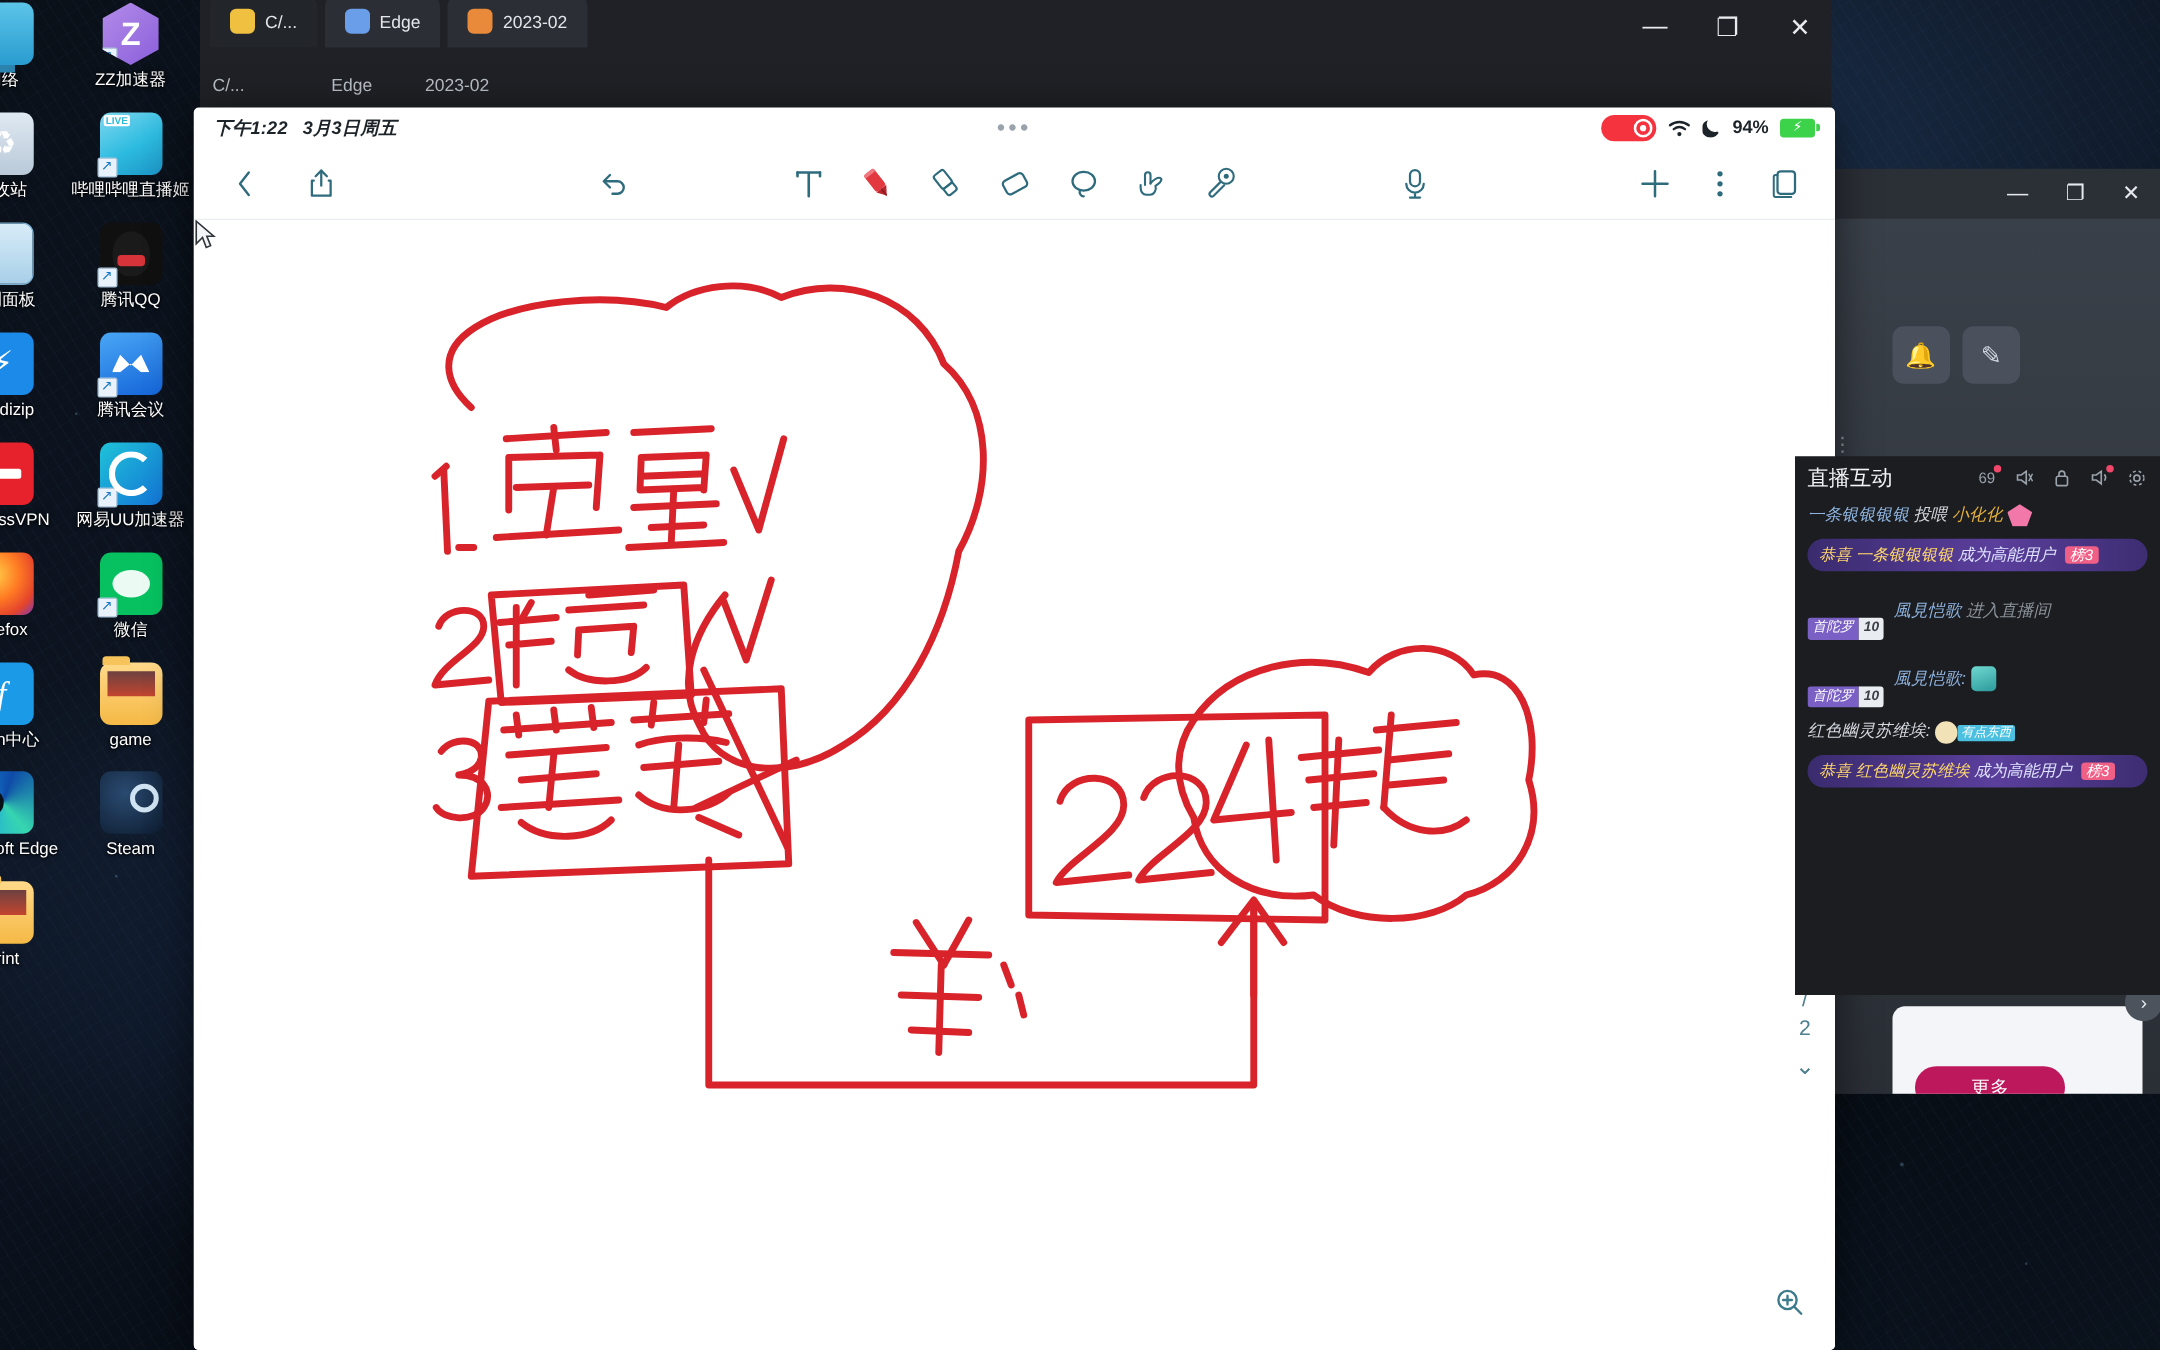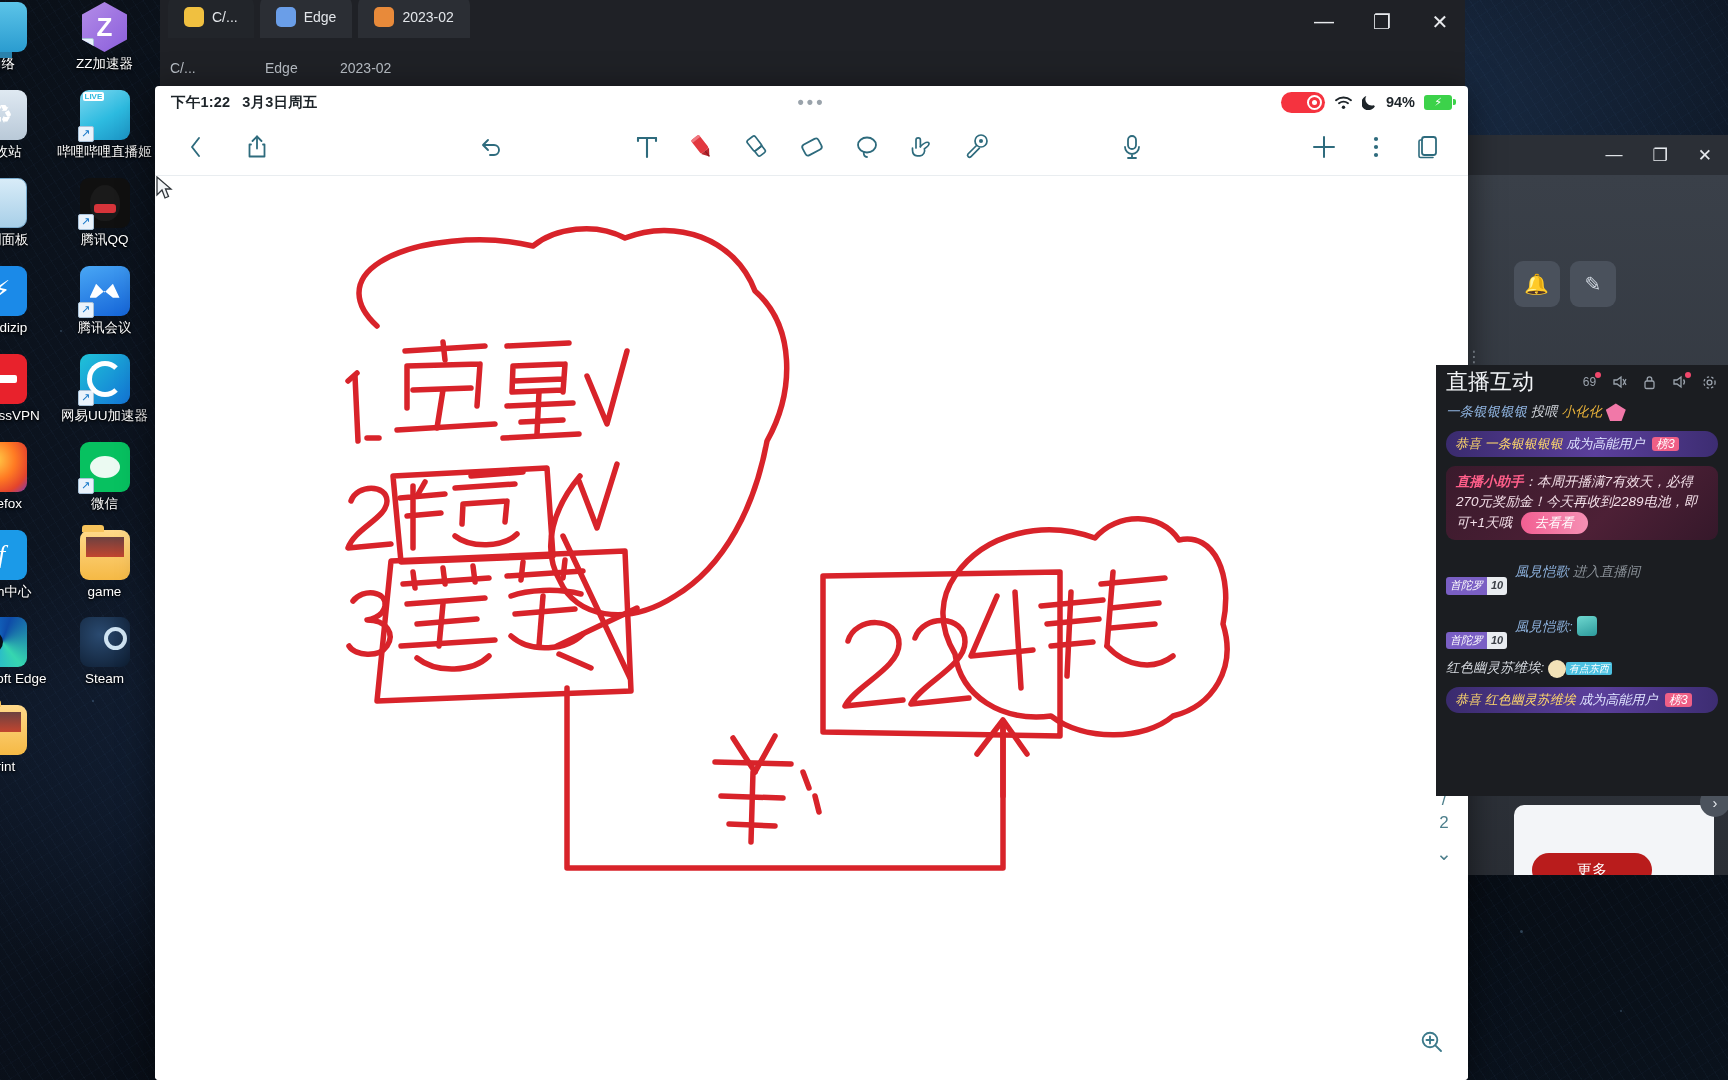--- a/index.html
+++ b/index.html
@@ -113,21 +113,21 @@
     position:absolute; left:155px; top:86px; width:1313px; height:994px;
     background:#fff; border-radius: 4px; z-index: 20;
     box-shadow: 0 6px 34px rgba(0,0,0,.55);
     display:flex; flex-direction:column; overflow:hidden;
   }
   #nb-statusbar {
     height: 32px; flex: none; position:relative;
     display:flex; align-items:center; padding: 0 16px;
     font-size: 14.5px; color:#1d2429; font-weight: 600;
   }
-  #nb-status-left { display:flex; gap: 12px; align-items:flex-start; letter-spacing:.2px; }
+  #nb-status-left { display:flex; gap: 12px; align-items:flex-start; letter-spacing:.2px;font-style:italic; }
   #nb-status-center { position:absolute; left:50%; transform:translateX(-50%); color:#9aa3ab; letter-spacing:3px; font-size:18px; }
   #nb-status-right { margin-left:auto; display:flex; align-items:center; gap:9px; }
   .rec-pill {
     width: 44px; height: 21px; border-radius: 11px; background:#f5333f;
     display:flex; align-items:center; justify-content:flex-end; padding-right:3px;
   }
   .rec-pill .ring { width:15px;height:15px;border-radius:50%;border:2.5px solid #fff;display:flex;align-items:center;justify-content:center; }
   .rec-pill .ring i { width:5px;height:5px;border-radius:50%;background:#fff;display:block; }
   .batt {
     width: 28px; height:15px; border-radius:3px; background:#3cd24a; position:relative;
@@ -181,39 +181,39 @@
     position:absolute; width:46px;height:46px;border-radius:9px;background:#4a515c;
     display:flex;align-items:center;justify-content:center;color:#cfd6df;font-size:20px;
   }
   #bili-side-dots { position:absolute; left:6px; top:168px; color:#8d95a0; font-size:16px; line-height:1.8; }
   #bili-card {
     position:absolute; left:54px; top:630px; width:200px; height:110px;
     background:#f3f5f8; border-radius:10px;
   }
   #bili-more {
     position:absolute; left:18px; top:48px; width:120px; height:34px;
-    border-radius:17px; background:#b91c1c; color:#fff; font-size:15px;
+    border-radius:17px; background:#be185d; color:#fff; font-size:15px;
     display:flex;align-items:center;justify-content:center;text-decoration:underline;
   }
   #bili-next {
     position:absolute; right:-16px; top:-18px; width:30px;height:30px;border-radius:50%;
     background:#4c535d;color:#e8ebef;display:flex;align-items:center;justify-content:center;font-size:15px;
   }
 
   
   #chat-panel {
     position:absolute; left:1436px; top:365px; width:292px; height:431px;
     background:#1b1d21; z-index: 30; color:#e8eaee;
     display:flex; flex-direction:column; overflow:hidden;
   }
   #chat-head {
     height: 34px; flex:none; display:flex; align-items:center; padding: 0 10px;
     position:relative;
   }
-  #chat-title { font-size:22px; color:#f2f4f7; }
+  #chat-title { font-size:17px; color:#f2f4f7; }
   #chat-head-icons { margin-left:auto; display:flex; gap:13px; color:#9aa2ac; font-size:14px; align-items:center; }
   .hi { position:relative; width:17px; height:17px; display:flex;align-items:center;justify-content:center; cursor:pointer; }
   .hi .dot { position:absolute; top:-2px; right:-3px; width:6px;height:6px;border-radius:50%;background:#f0476b; }
   #chat-list { flex:1; padding: 3px 10px 0; overflow:hidden;font-style:italic; }
   .msg { font-size:13.5px; line-height:1.45; margin-bottom:9px; color:#d5d9df; }
   .msg .uname { color:#8fb4e0; }
   .msg .gname { color:#e8b23a; }
   .msg .grey { color:#8b9299; }
   .badge-lv {
     display:inline-flex; align-items:center; border-radius:3px; overflow:hidden;
@@ -705,24 +705,20 @@
       <i class="gift-emo"></i>
     </div>
 
     <div class="banner">
       <span class="hl">恭喜</span>
       <span class="hl">一条银银银银</span>
       <span>成为高能用户</span>
       <span class="rank">榜3</span>
     </div>
 
-    <div class="notice">
-      <span class="who">直播小助手</span><span>：本周开播满7有效天，必得270元奖励金！今天再收到2289电池，即可+1天哦</span>
-      <span class="gobtn">去看看</span>
-    </div>
 
     <div class="msg">
       <span class="badge-lv">
         <span class="bn">首陀罗</span>
         <span class="bv">10</span>
       </span>
       <span class="uname">風見恺歌</span>
       <span class="grey">进入直播间</span>
     </div>
 

